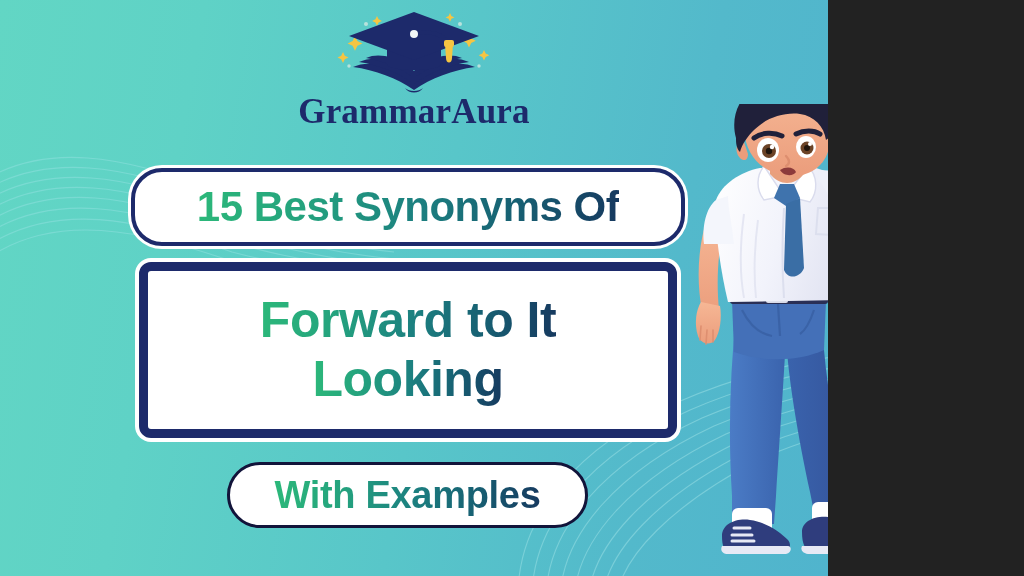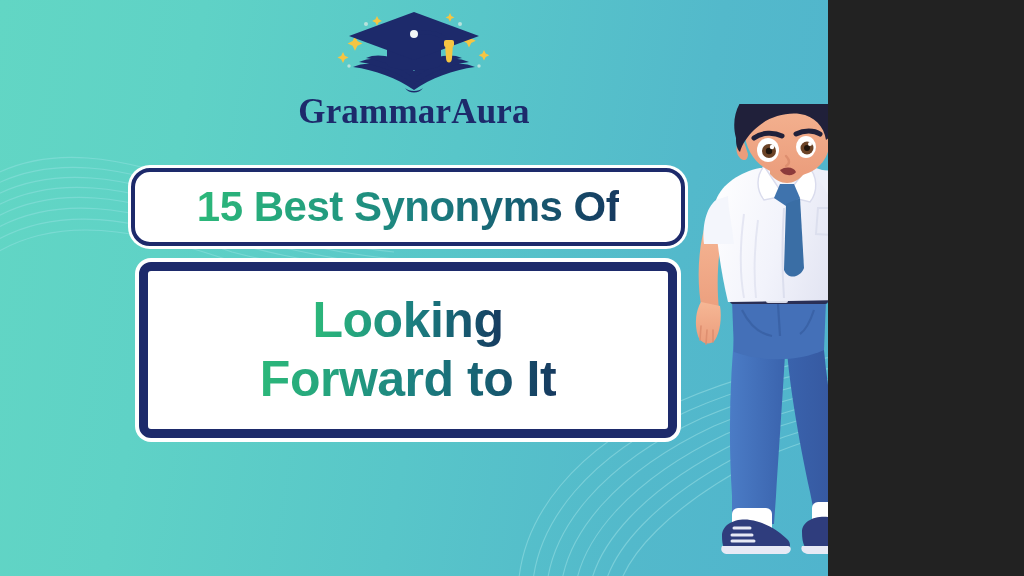--- a/index.html
+++ b/index.html
@@ -53,21 +53,21 @@
 
   
   .pill-top {
     position: absolute;
     left: 131px;
     top: 168px;
     width: 554px;
     height: 78px;
     box-sizing: border-box;
     border: 4px solid #1d2a6b;
-    border-radius: 19px;
+    border-radius: 31px;
     background: #ffffff;
     box-shadow: 0 0 0 3px #ffffff;
     display: flex;
     align-items: center;
     justify-content: center;
   }
   .pill-top .txt {
     font-size: 42px;
     font-weight: 700;
     letter-spacing: -0.5px;
@@ -203,24 +203,27 @@
       <rect x="125" y="36" width="10" height="7" rx="2" fill="#f5c542"></rect>
     </svg>
     <div class="logo-word">GrammarAura</div>
   </div>
 
   <div class="pill-top">
     <span class="txt grad-text">15 Best Synonyms Of</span>
   </div>
 
   <div class="main-box">
+    <span class="line grad-text">Forward to It</span>
     <span class="line grad-text">Looking</span>
-    <span class="line grad-text">Forward to It</span>
-  </div>
-
+  </div>
+
+  <div class="pill-bottom">
+    <span class="txt grad-text">With Examples</span>
+  </div>
 
   <div class="character">
     <svg width="230" height="472" viewBox="0 0 230 472">
       <defs>
         <linearGradient id="pantsL" x1="0" y1="0" x2="1" y2="0">
           <stop offset="0" stop-color="#4b7cc6"></stop>
           <stop offset="1" stop-color="#3a63ad"></stop>
         </linearGradient>
         <linearGradient id="pantsR" x1="0" y1="0" x2="1" y2="0">
           <stop offset="0" stop-color="#3a63ad"></stop>

